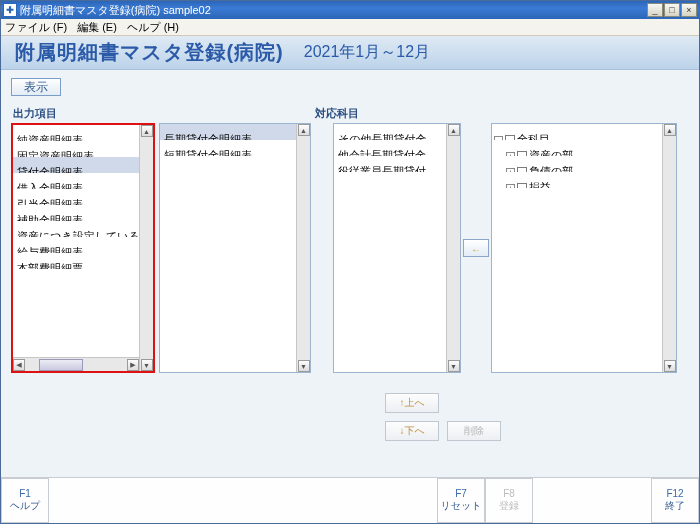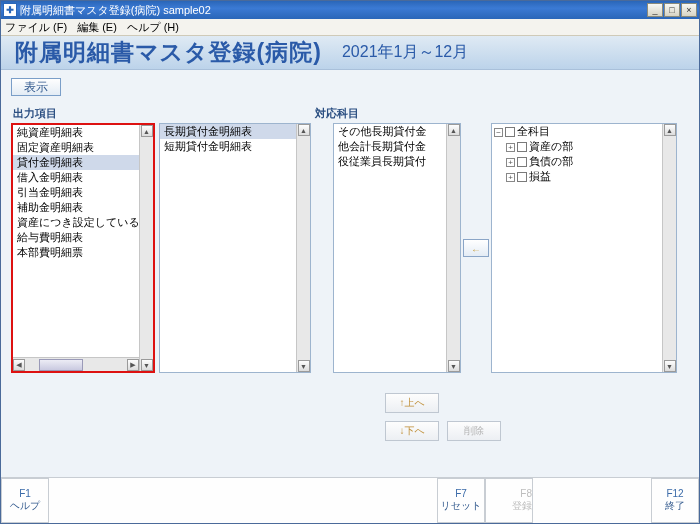--- a/index.html
+++ b/index.html
@@ -8,21 +8,21 @@
   .window { width:700px; height:524px; border:1px solid #4a6a9a; display:flex; flex-direction:column; background:#ece9d8; }
   .titlebar { height:18px; background:linear-gradient(to bottom,#2a66b8,#3b7ad4 40%,#2a66b8); color:#fff; display:flex; align-items:center; font-size:11px; padding:0 2px; }
   .titlebar .ticon { width:14px; height:14px; background:#fff; border:1px solid #2a66b8; margin-right:3px; display:flex; align-items:center; justify-content:center; color:#2a66b8; font-size:9px; font-weight:bold;}
   .titlebar .spacer { flex:1; }
   .titlebar .winbtn { width:16px; height:14px; background:linear-gradient(#f8f8f4,#d7d4c4); border:1px solid #8a8a7a; margin-left:1px; color:#333; font-size:9px; display:flex; align-items:center; justify-content:center; font-family:Arial; }
 
   .menubar { height:17px; background:#f4f3ee; display:flex; align-items:center; font-size:11px; padding:0 4px; border-bottom:1px solid #cfcab8; }
   .menubar span { margin-right:10px; }
 
   .banner { height:34px; background:linear-gradient(to bottom,#dfeaf4,#bcd3ea); border-bottom:1px solid #a9c0da; display:flex; align-items:center; padding:0 14px; }
-  .banner .heading { color:#2a5aa8; font-size:23px; font-weight:bold; letter-spacing:1px; }
+  .banner .heading { color:#2a5aa8; font-size:20px; font-weight:bold; letter-spacing:1px; }
   .banner .period { color:#2a5aa8; font-size:16px; margin-left:20px; }
 
   .workarea { flex:1; background:#eef3f8; padding:8px 10px 4px 10px; position:relative; }
 
   .topbtn { width:50px; height:18px; border:1px solid #7a9ec8; background:linear-gradient(#fefefe,#e3ecf5); color:#335a8e; font-size:12px; display:flex; align-items:center; justify-content:center; }
 
   .sectlabel { font-size:11px; color:#2b4f82; margin:10px 0 2px 2px;font-weight:bold; }
 
   .columns { display:flex; align-items:flex-start; height:260px; }
 
@@ -30,38 +30,38 @@
   .listbox.red { border:2px solid #d11; }
   .listbox .track { width:14px; background:#e8e8e8; border-left:1px solid #c6c6c6; position:absolute; right:0; top:0; bottom:0; display:flex; flex-direction:column; align-items:center; }
   .listbox .track .arr { width:12px; height:12px; background:linear-gradient(#fdfdfd,#dcdcdc); border:1px solid #9a9a9a; font-size:7px; color:#555; display:flex; align-items:center; justify-content:center; }
   .listbox .track .gap { flex:1; }
   .listbox .hscroll { height:14px; background:#e8e8e8; border-top:1px solid #c6c6c6; position:absolute; left:0; right:14px; bottom:0; display:flex; align-items:center; }
   .listbox .hscroll .arr { width:12px; height:12px; background:linear-gradient(#fdfdfd,#dcdcdc); border:1px solid #9a9a9a; font-size:7px; color:#555; display:flex; align-items:center; justify-content:center; }
   .listbox .hscroll .hthumb { width:44px; height:12px; margin-left:14px; background:linear-gradient(#ececf5,#c9c9e0); border:1px solid #9a9ab8; }
 
   .items { position:absolute; left:0; top:0; right:14px; bottom:14px; overflow:hidden; }
   .items.noh { bottom:0; }
-  .li { height:15px; padding:0 4px; font-size:11px; line-height:15px; white-space:nowrap; overflow:hidden; }
+  .li { height:15px; padding:8px 4px; font-size:11px; line-height:15px; white-space:nowrap; overflow:hidden; }
   .li.sel { background:#cfd9ea; }
 
   .tree .li { padding-left:2px; }
   .tree .tico { display:inline-block; width:9px; height:9px; border:1px solid #888; background:#fff; color:#555; font-size:8px; line-height:8px; text-align:center; margin-right:2px; }
   .tree .doc { display:inline-block; width:10px; height:10px; background:#fff; border:1px solid #7a7a7a; margin-right:2px; vertical-align:middle;}
 
   .midbtns { display:flex; flex-direction:column; align-items:center; justify-content:center; width:30px; height:250px; }
   .arrowbtn { width:26px; height:18px; border:1px solid #8aa5c7; background:linear-gradient(#fff,#e4ecf5); color:#c8a040; font-size:10px; display:flex; align-items:center; justify-content:center; }
 
   .belowbtns { display:flex; gap:8px; margin:10px 0 0 330px;padding-left:44px; }
   .sbtn { width:54px; height:20px; border:1px solid #bfc7d1; background:linear-gradient(#fdfdfd,#eceff3); font-size:10px; display:flex; align-items:center; justify-content:center; }
   .sbtn.dis { color:#b5b5b5; }
   .sbtn.en { color:#c0903a; }
 
   .fbar { height:46px; background:#fefefe; border-top:1px solid #c8cdd3; display:flex; margin-top:auto;}
   .fkey { border:1px solid #c8cdd3; display:flex; flex-direction:column; align-items:center; justify-content:center; font-size:10px; color:#335a8e; }
-  .fkey.dis { color:#bdbdbd;align-items:flex-end; }
+  .fkey.dis { color:#bdbdbd; }
   .fkey .k { color:#3a6aa8; }
   .fkey.dis .k { color:#bdbdbd; }
 </style>
 </head>
 <body>
 
 <div class="window">
 
   <div class="titlebar">
     <div class="ticon">✚</div>

